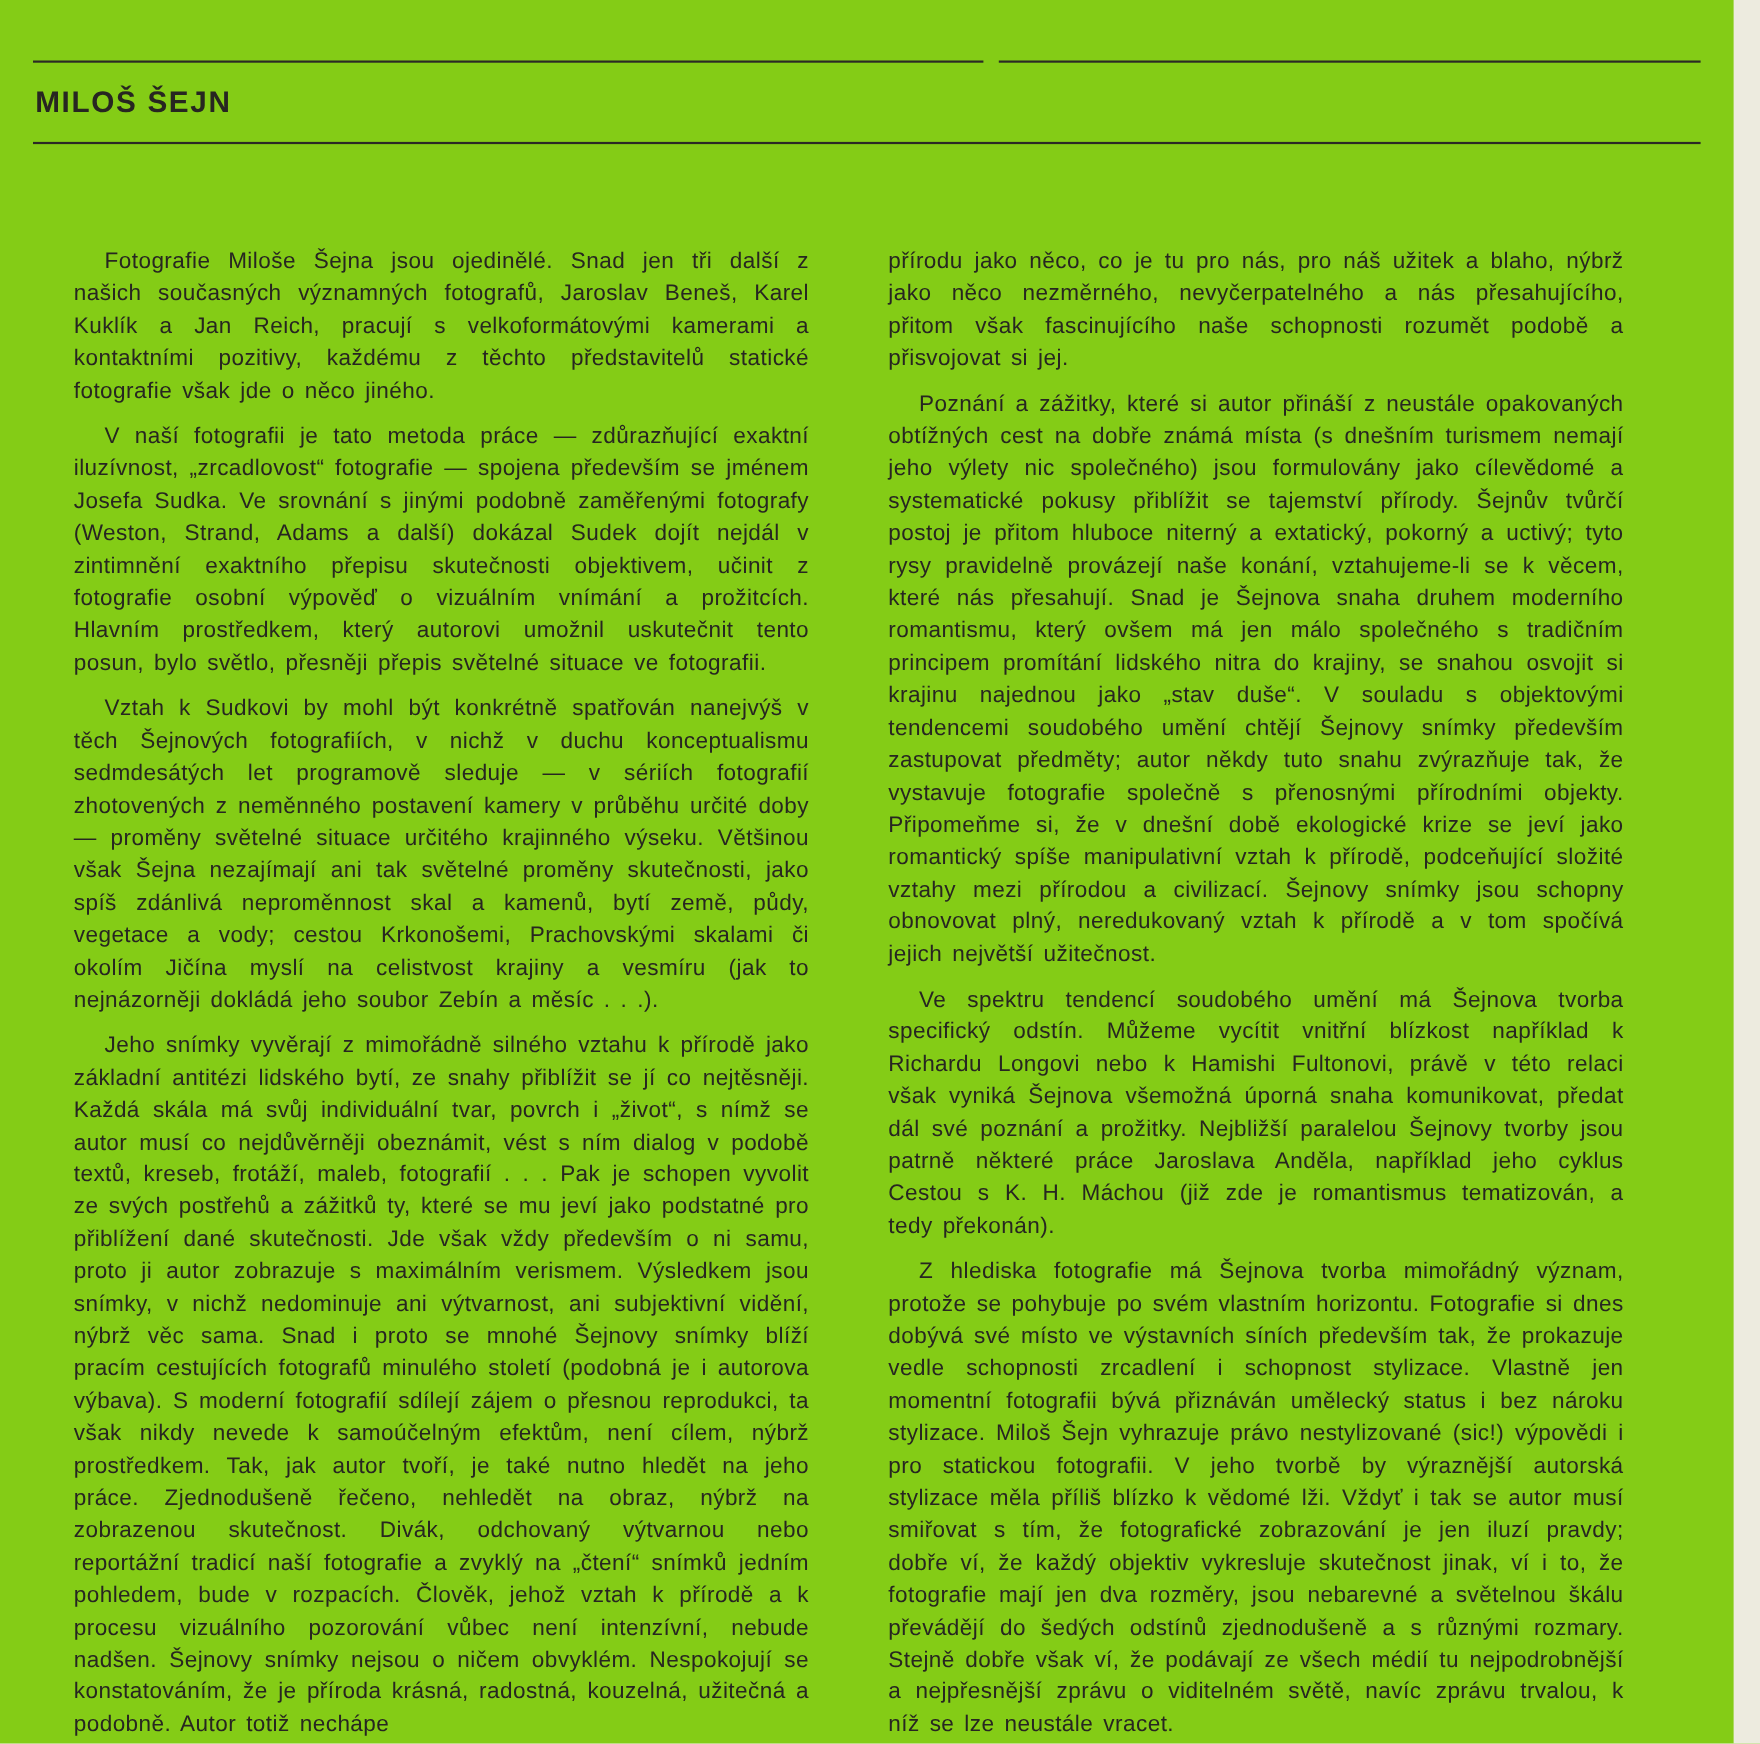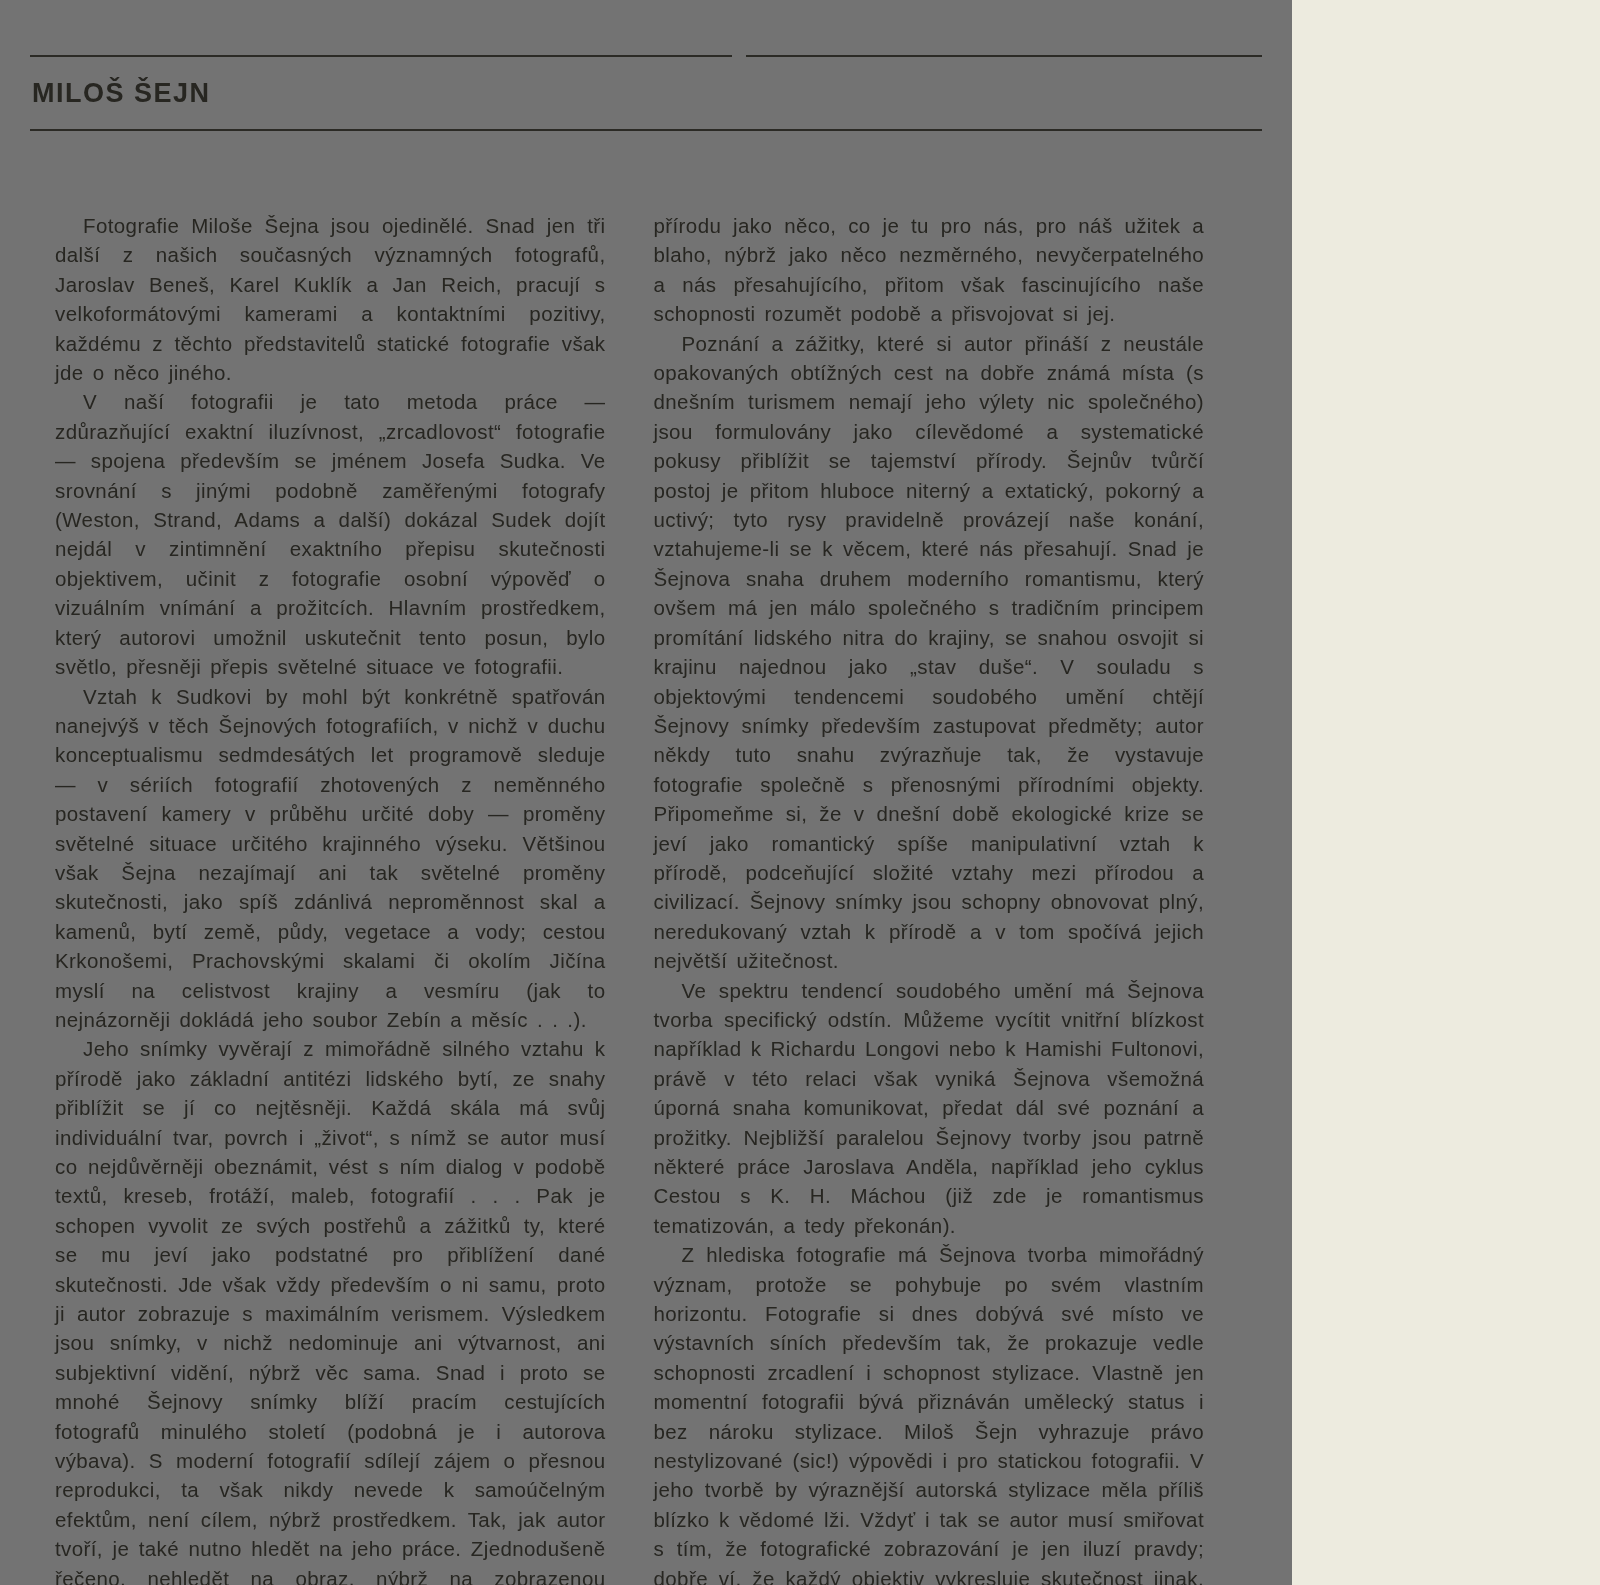--- a/index.html
+++ b/index.html
@@ -5,26 +5,26 @@
   * { margin: 0; padding: 0; box-sizing: border-box; }
 
   html, body {
     width: 1600px;
     background: #edebdf;
     font-family: "Liberation Sans", sans-serif;
     color: #272621;
   }
 
   .page {
-    width: 1292px;
+    width: 1576px;
     height: 1585px;
     padding: 0 30px;
     overflow: hidden;
     position: relative;
-    background: #737373;
+    background: #84cc16;
   }
 
   
   .rule-top {
     margin-top: 55px;
     display: flex;
     gap: 14px;
     align-items: center;
   }
   .rule-seg {
@@ -61,21 +61,21 @@
     flex: 1;
     font-size: 20.5px;
     line-height: 29.4px;
     text-align: justify;
     letter-spacing: 0.4px;
     word-spacing: 3px;
     hyphens: auto;
     -webkit-hyphens: auto;
   }
 
-  .para { margin: 0; }
+  .para { margin: 12px; }
   .para.indent { text-indent: 28px; }
   .para.no-indent { text-indent: 0; }
 
   .signature {
     text-align: right;
     margin-top: 0;
     padding-right: 4px;
   }
 </style>
 </head>

